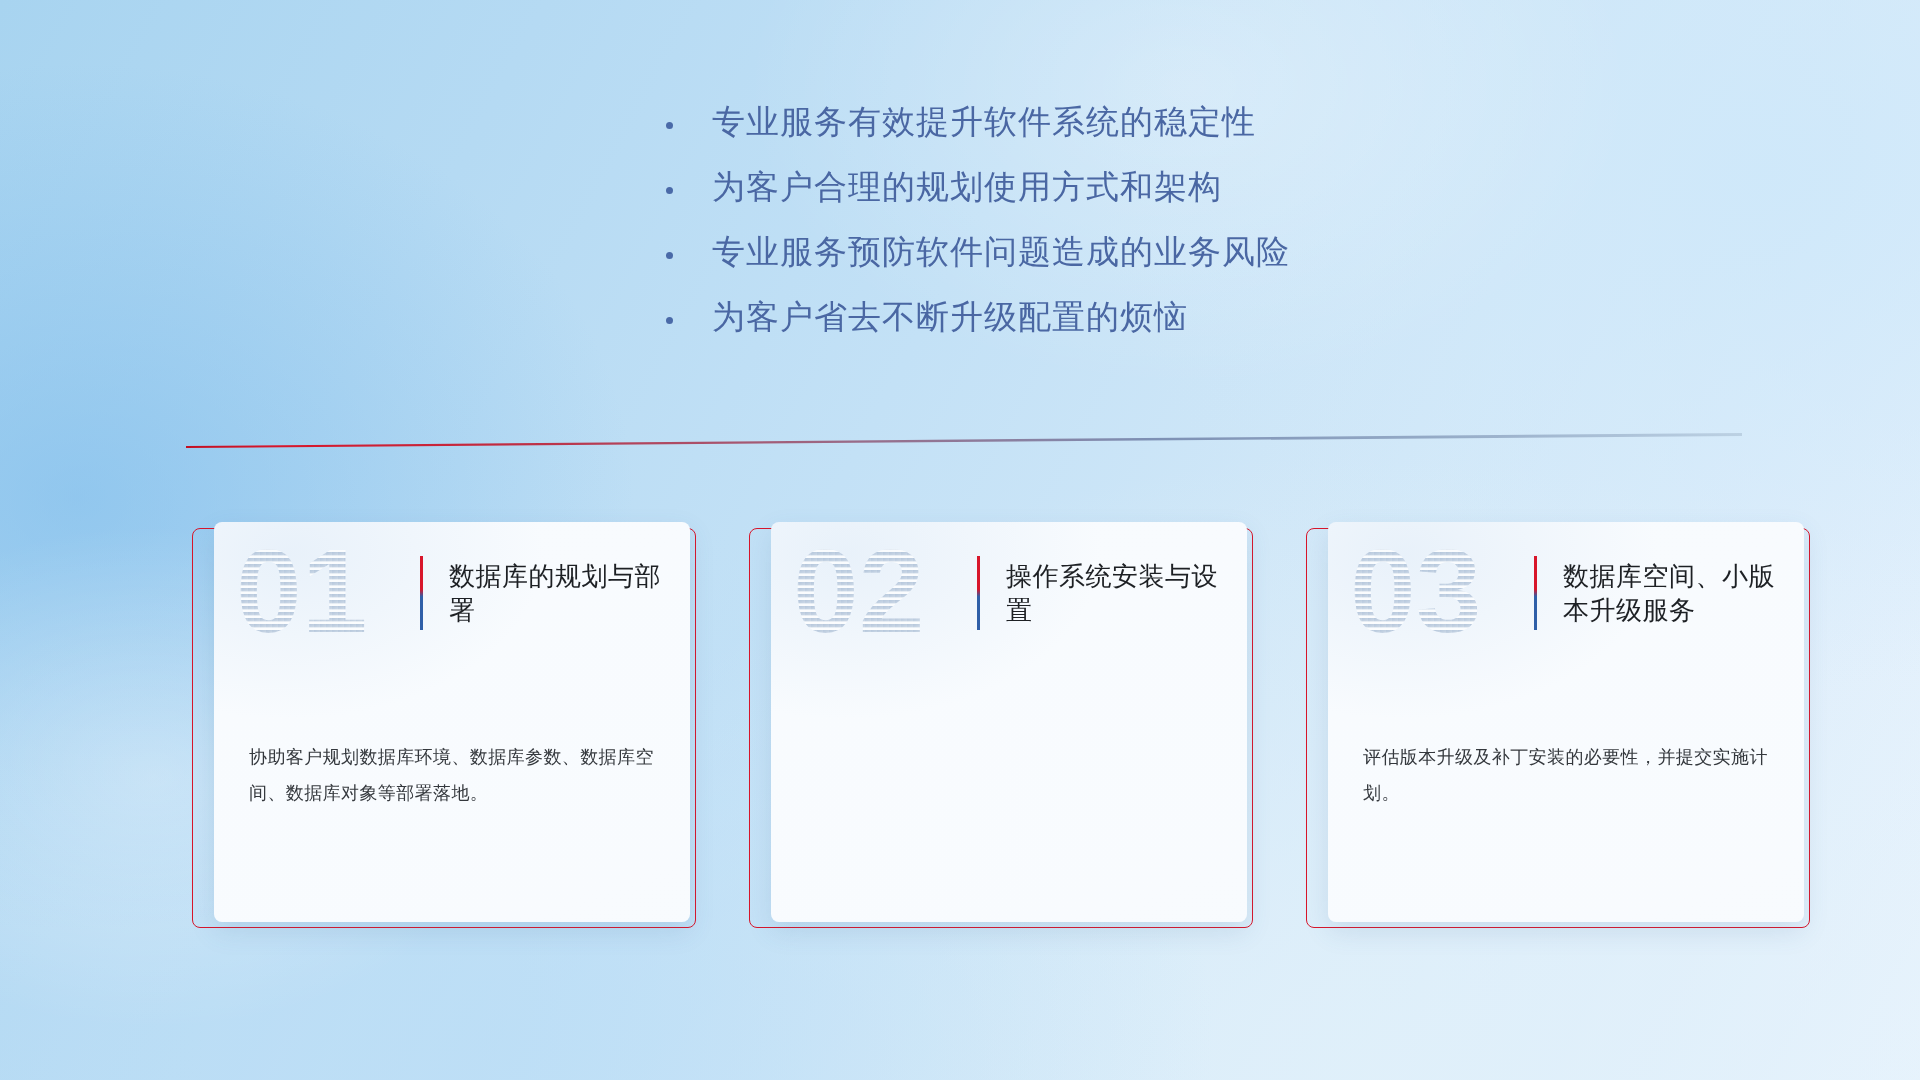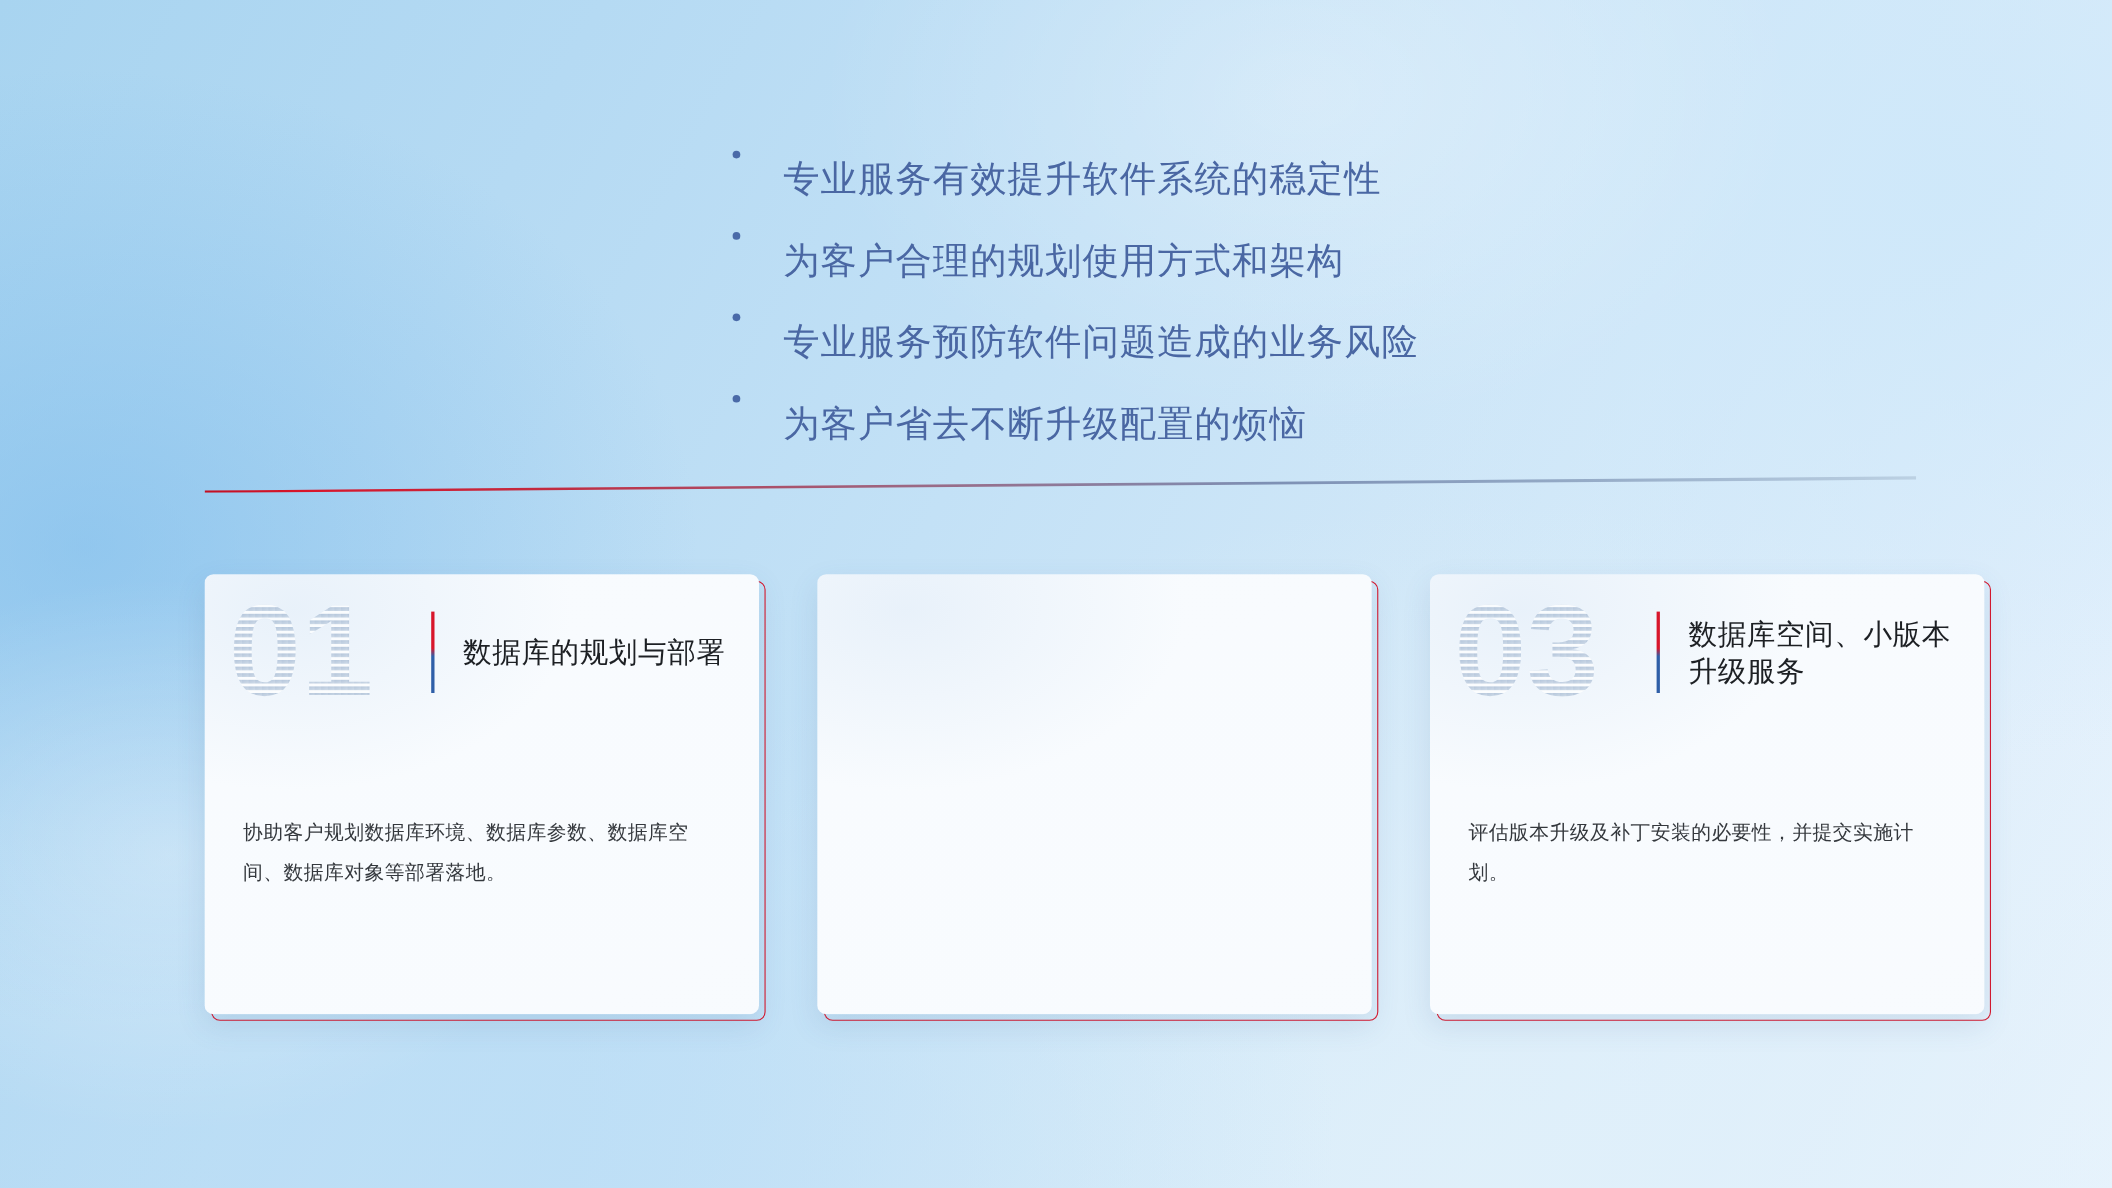--- a/index.html
+++ b/index.html
@@ -20,21 +20,21 @@
     content:""; position:absolute; inset:0; pointer-events:none;
     background:
       radial-gradient(520px 360px at 8% 72%, rgba(255,255,255,0.35) 0%, rgba(255,255,255,0) 70%),
       radial-gradient(620px 420px at 62% 8%, rgba(255,255,255,0.28) 0%, rgba(255,255,255,0) 72%);
   }
 
   
   .bullets{
     position:absolute; left:666px; top:105px; z-index:4;
   }
-  .bullet-row{ display:flex; align-items:flex-start; margin-bottom:32px;margin-top:41px; }
+  .bullet-row{ display:flex; align-items:flex-end; margin-bottom:32px; }
   .bullet-dot{
     width:7px; height:7px; border-radius:50%;
     background:#4a6aa8; margin-right:39px; flex:none;
     position:relative; top:-9px;
   }
   .bullet-text{
     font-size:33px; line-height:1; letter-spacing:1px;
     color:#4a67a3; font-weight:400; white-space:nowrap;
   }
 
@@ -56,20 +56,21 @@
     border:1.6px solid #d8162b;
     transform:translate(6px,6px);
   }
   .card-body{
     position:absolute; inset:0; border-radius:8px;
     background:
       radial-gradient(460px 300px at 16% 8%, rgba(232,241,250,0.97) 0%, rgba(248,251,254,0.97) 55%),
       linear-gradient(160deg,#eef4fa 0%,#fbfdfe 42%,#ffffff 72%,#f4f8fc 100%);
     box-shadow:0 10px 26px rgba(60,100,150,0.13);
     overflow:hidden;
+    margin-left:28px;
   }
   .card-head{
     position:absolute; left:0; top:18px; width:100%;
     display:flex; align-items:center;
   }
   .card-num{
     position:relative; width:178px; height:106px; margin-left:22px; flex:none;
   }
   .card-num svg{ position:absolute; left:0; top:0; }
   .card-sep{
@@ -151,20 +152,40 @@
           <div class="card-sep"></div>
           <div class="card-title">数据库的规划与部署</div>
         </div>
         <div class="card-desc">协助客户规划数据库环境、数据库参数、数据库空间、数据库对象等部署落地。</div>
       </div>
     </div>
 
     <div class="card">
       <div class="card-accent"></div>
       <div class="card-body">
+        <div class="card-head">
+          <div class="card-num">
+            <svg width="178" height="106" viewBox="0 0 178 106">
+              <defs>
+                <linearGradient id="ng2" x1="0" y1="0" x2="0.4" y2="1">
+                  <stop offset="0" stop-color="#9fb4cf"></stop>
+                    <stop offset="1" stop-color="#c9d6e4"></stop>
+                </linearGradient>
+                <pattern id="stripes2" width="6" height="6" patternUnits="userSpaceOnUse">
+                  <rect width="6" height="6" fill="url(#ng2)"></rect>
+                  <rect width="6" height="2.6" y="3.4" fill="#ffffff"></rect>
+                </pattern>
+              </defs>
+              <text x="0" y="92" font-family="Liberation Sans, sans-serif" font-size="118" font-weight="700" fill="url(#stripes2)" opacity="0.72">02</text>
+            </svg>
+
+          </div>
+          <div class="card-sep"></div>
+          <div class="card-title">操作系统安装与设置</div>
+        </div>
       </div>
     </div>
 
     <div class="card">
       <div class="card-accent"></div>
       <div class="card-body">
         <div class="card-head">
           <div class="card-num">
             <svg width="178" height="106" viewBox="0 0 178 106">
               <defs>

